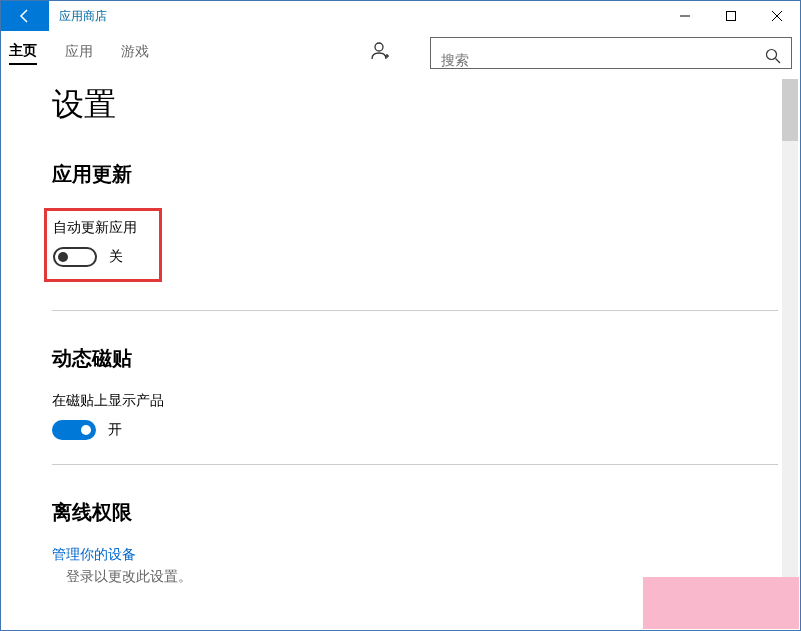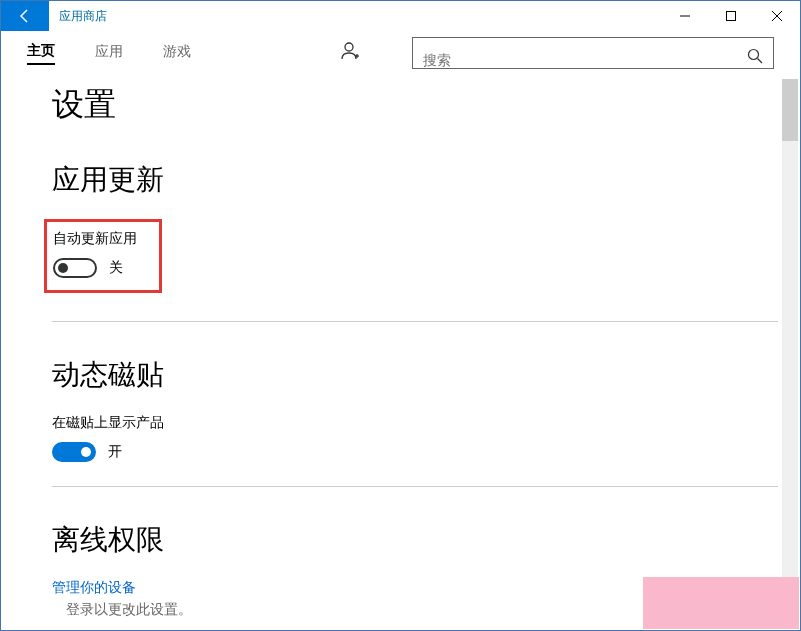--- a/index.html
+++ b/index.html
@@ -6,38 +6,38 @@
 body { width: 801px; height: 631px; background: #fff; border: 1px solid #4176b0; overflow: hidden; position: relative; }
 
 .titlebar { height: 30px; display: flex; align-items: center; background: #fff; }
 .back-btn { width: 48px; height: 30px; background: #0078d7; display: flex; align-items: center; justify-content: center; cursor: pointer; }
 .back-btn svg { width: 16px; height: 16px; }
 .title-text { margin-left: 10px; font-size: 12px; color: #0369a1; }
 .win-controls { margin-left: auto; display: flex; }
 .win-btn { width: 46px; height: 30px; display: flex; align-items: center; justify-content: center; cursor: pointer; }
 .win-btn svg { width: 10px; height: 10px; }
 
-.navbar { height: 44px; display: flex; align-items: center; padding: 0 26px; gap: 40px; }
+.navbar { height: 44px; display: flex; align-items: center; padding: 0 8px; gap: 28px; }
 .nav-item { font-size: 14px; color: #666; cursor: pointer; padding-bottom: 3px; }
 .nav-item.active { color: #000; font-weight: 600; border-bottom: 2px solid #000; }
 .nav-spacer { flex: 1; }
 .user-icon { margin-right: 12px; cursor: pointer; }
 .search-box { width: 362px; height: 32px; border: 1px solid #666; display: flex; align-items: flex-end; padding: 0 10px; }
 .search-box input { flex: 1; border: none; outline: none; font-size: 14px; color: #666; background: transparent; }
 .search-box .search-icn { cursor: pointer; }
 
 .content-wrapper { position: relative; height: calc(631px - 30px - 44px); padding-left: 29px; }
 .scrollbar { position: absolute; right: 2px; top: 4px; width: 16px; height: calc(100% - 8px); background: #f0f0f0; }
 .scrollbar-thumb { width: 100%; height: 62px; background: #cdcdcd; position: absolute; top: 0; }
 
 .content { padding: 8px 22px 0 22px; height: 100%; overflow: hidden; }
 .page-title { font-size: 32px; font-weight: 400; color: #000; margin-bottom: 34px; }
 
 .section { margin-bottom: 20px; }
-.section-title { font-size: 28px; font-weight: 400; color: #000; margin-bottom: 20px; }
+.section-title { font-size: 20px; font-weight: 700; color: #000; margin-bottom: 20px; }
 .setting-label { font-size: 14px; color: #000; margin-bottom: 10px; }
 .divider { border: none; border-top: 1px solid #ccc; margin: 24px 0 34px 0; }
 
 .toggle-row { display: flex; align-items: center; gap: 12px; }
 .toggle { width: 44px; height: 20px; border-radius: 10px; position: relative; cursor: pointer; }
 .toggle.off { border: 2px solid #333; background: #fff; }
 .toggle.off .knob { width: 10px; height: 10px; border-radius: 50%; background: #333; position: absolute; left: 3px; top: 3px; }
 .toggle.on { background: #0078d7; border: 2px solid #0078d7; }
 .toggle.on .knob { width: 10px; height: 10px; border-radius: 50%; background: #fff; position: absolute; right: 3px; top: 3px; }
 .toggle-state { font-size: 14px; color: #000; }

